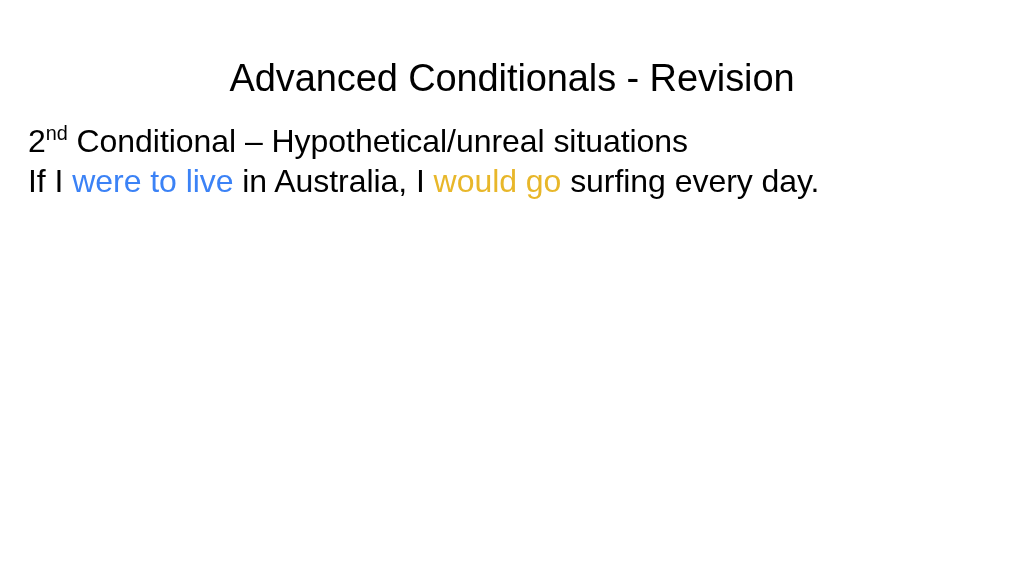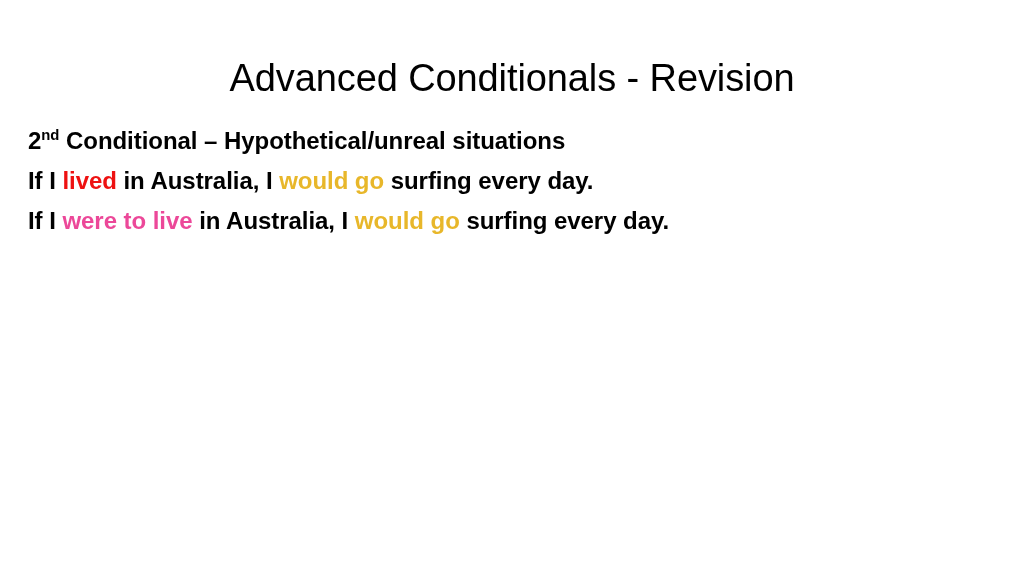--- a/index.html
+++ b/index.html
@@ -32,43 +32,42 @@
     letter-spacing: -0.1px;
     white-space: nowrap;
   }
   .body-block {
     position: absolute;
     left: 28px;
     top: 121px;
     width: 960px;
   }
   .body-line {
-    font-size: 24px;
-    font-weight: 700;
+    font-size: 32px;
+    font-weight: 400;
     line-height: 40px;
     color: #000000;
     white-space: nowrap;
     letter-spacing: -0.05px;
   }
   .sup {
     font-size: 0.62em;
     vertical-align: super;
     line-height: 0;
   }
   .hl-red   { color: #ee1111; }
   .hl-gold  { color: #e8b72a; }
-  .hl-green { color: #ec4899; }
+  .hl-green { color: #3b82f6; }
   .seg { white-space: pre; }
 </style>
 </head>
 <body>
 
 <div class="slide">
 
   <div class="slide-title">Advanced Conditionals - Revision</div>
 
   <div class="body-block">
     <div class="body-line"><span class="seg ">2</span><span class="seg sup">nd</span><span class="seg "> Conditional – Hypothetical/unreal situations</span></div>
-    <div class="body-line"><span class="seg ">If I </span><span class="seg hl-red">lived</span><span class="seg "> in Australia, I </span><span class="seg hl-gold">would go</span><span class="seg "> surfing every day.</span></div>
     <div class="body-line"><span class="seg ">If I </span><span class="seg hl-green">were to live</span><span class="seg "> in Australia, I </span><span class="seg hl-gold">would go</span><span class="seg "> surfing every day.</span></div>
   </div>
 
 </div>
 
 </body></html>

